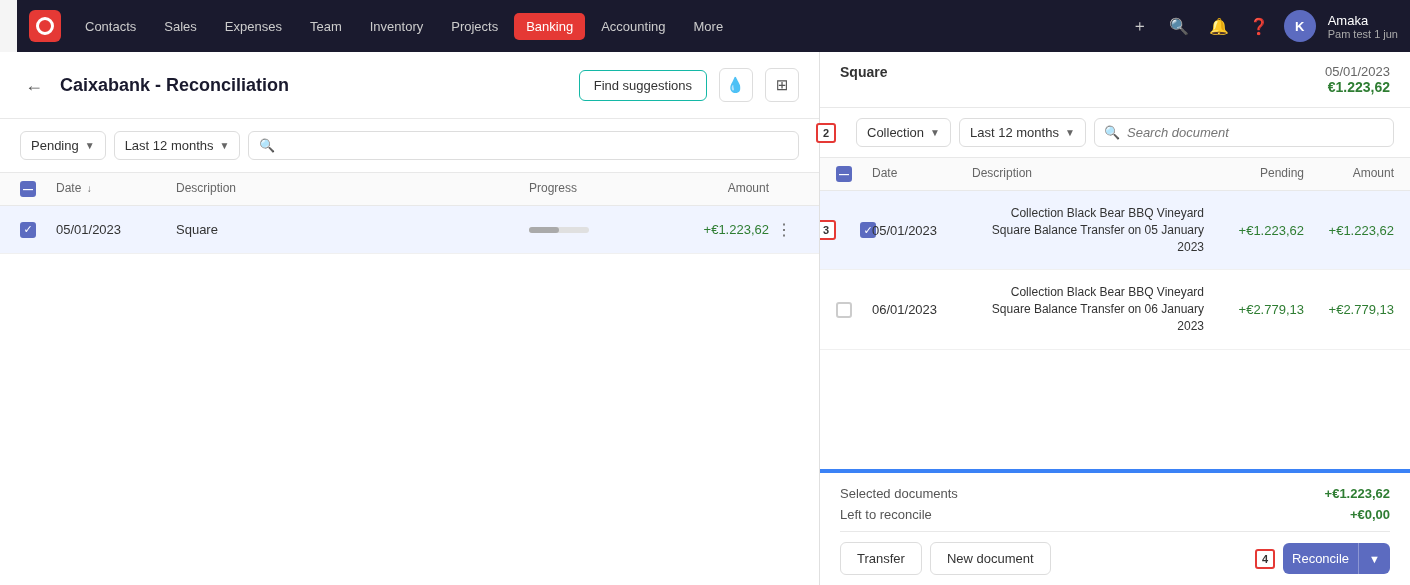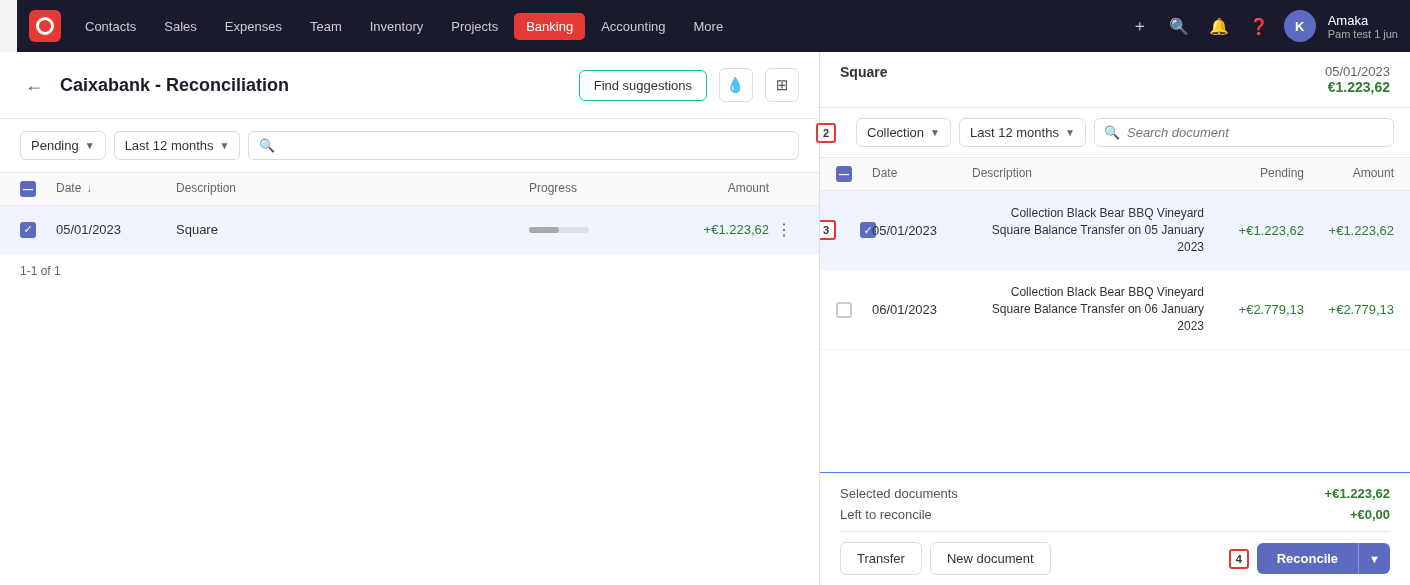--- a/index.html
+++ b/index.html
@@ -273,21 +273,21 @@
       align-items: center;
       background: #f0f4ff;
     }
     .right-table-row.unchecked-row { background: white; }
     .right-desc { color: #333; font-size: 12px; line-height: 1.4; text-align: right; }
     .right-amount-green { color: #2e7d32; font-size: 13px; font-weight: 500; text-align: right; }
 
     
     .right-footer {
       background: white;
-      border-top: 1px solid #3b82f6;
+      border-top: 4px solid #3b82f6;
       padding: 10px 20px;
     }
     .footer-row {
       display: flex;
       justify-content: space-between;
       align-items: center;
       padding: 3px 0;
       font-size: 13px;
     }
     .footer-label { color: #555; }
@@ -310,24 +310,24 @@
       color: #333;
     }
     .reconcile-group {
       display: flex;
       align-items: stretch;
     }
     .reconcile-btn {
       background: #5c6bc0;
       color: white;
       border: none;
-      padding: 8px 20px;
+      padding: 8px 9px;
       border-radius: 6px 0 0 6px;
       font-size: 13px;
-      font-weight: 700;
+      font-weight: 400;
       cursor: pointer;
     }
     .reconcile-dropdown {
       background: #5c6bc0;
       color: white;
       border: none;
       border-left: 1px solid rgba(255,255,255,0.3);
       padding: 8px 10px;
       border-radius: 0 6px 6px 0;
       cursor: pointer;
@@ -420,21 +420,20 @@
         <div class="desc-cell">Square</div>
         <div class="progress-cell">
           <div class="progress-bar-bg">
             <div class="progress-bar-fill" style="width: 50%;"></div>
           </div>
         </div>
         <div class="amount-cell">+€1.223,62</div>
         <div class="more-btn">⋮</div>
       </div>
 
-      <div class="pagination">1-1 of 1</div>
     </div>
   </div>
 
   <div class="right-panel">
 
     <div class="right-header">
       <div>
         <div class="right-header-title">Square</div>
       </div>
       <div style="text-align:right;">

